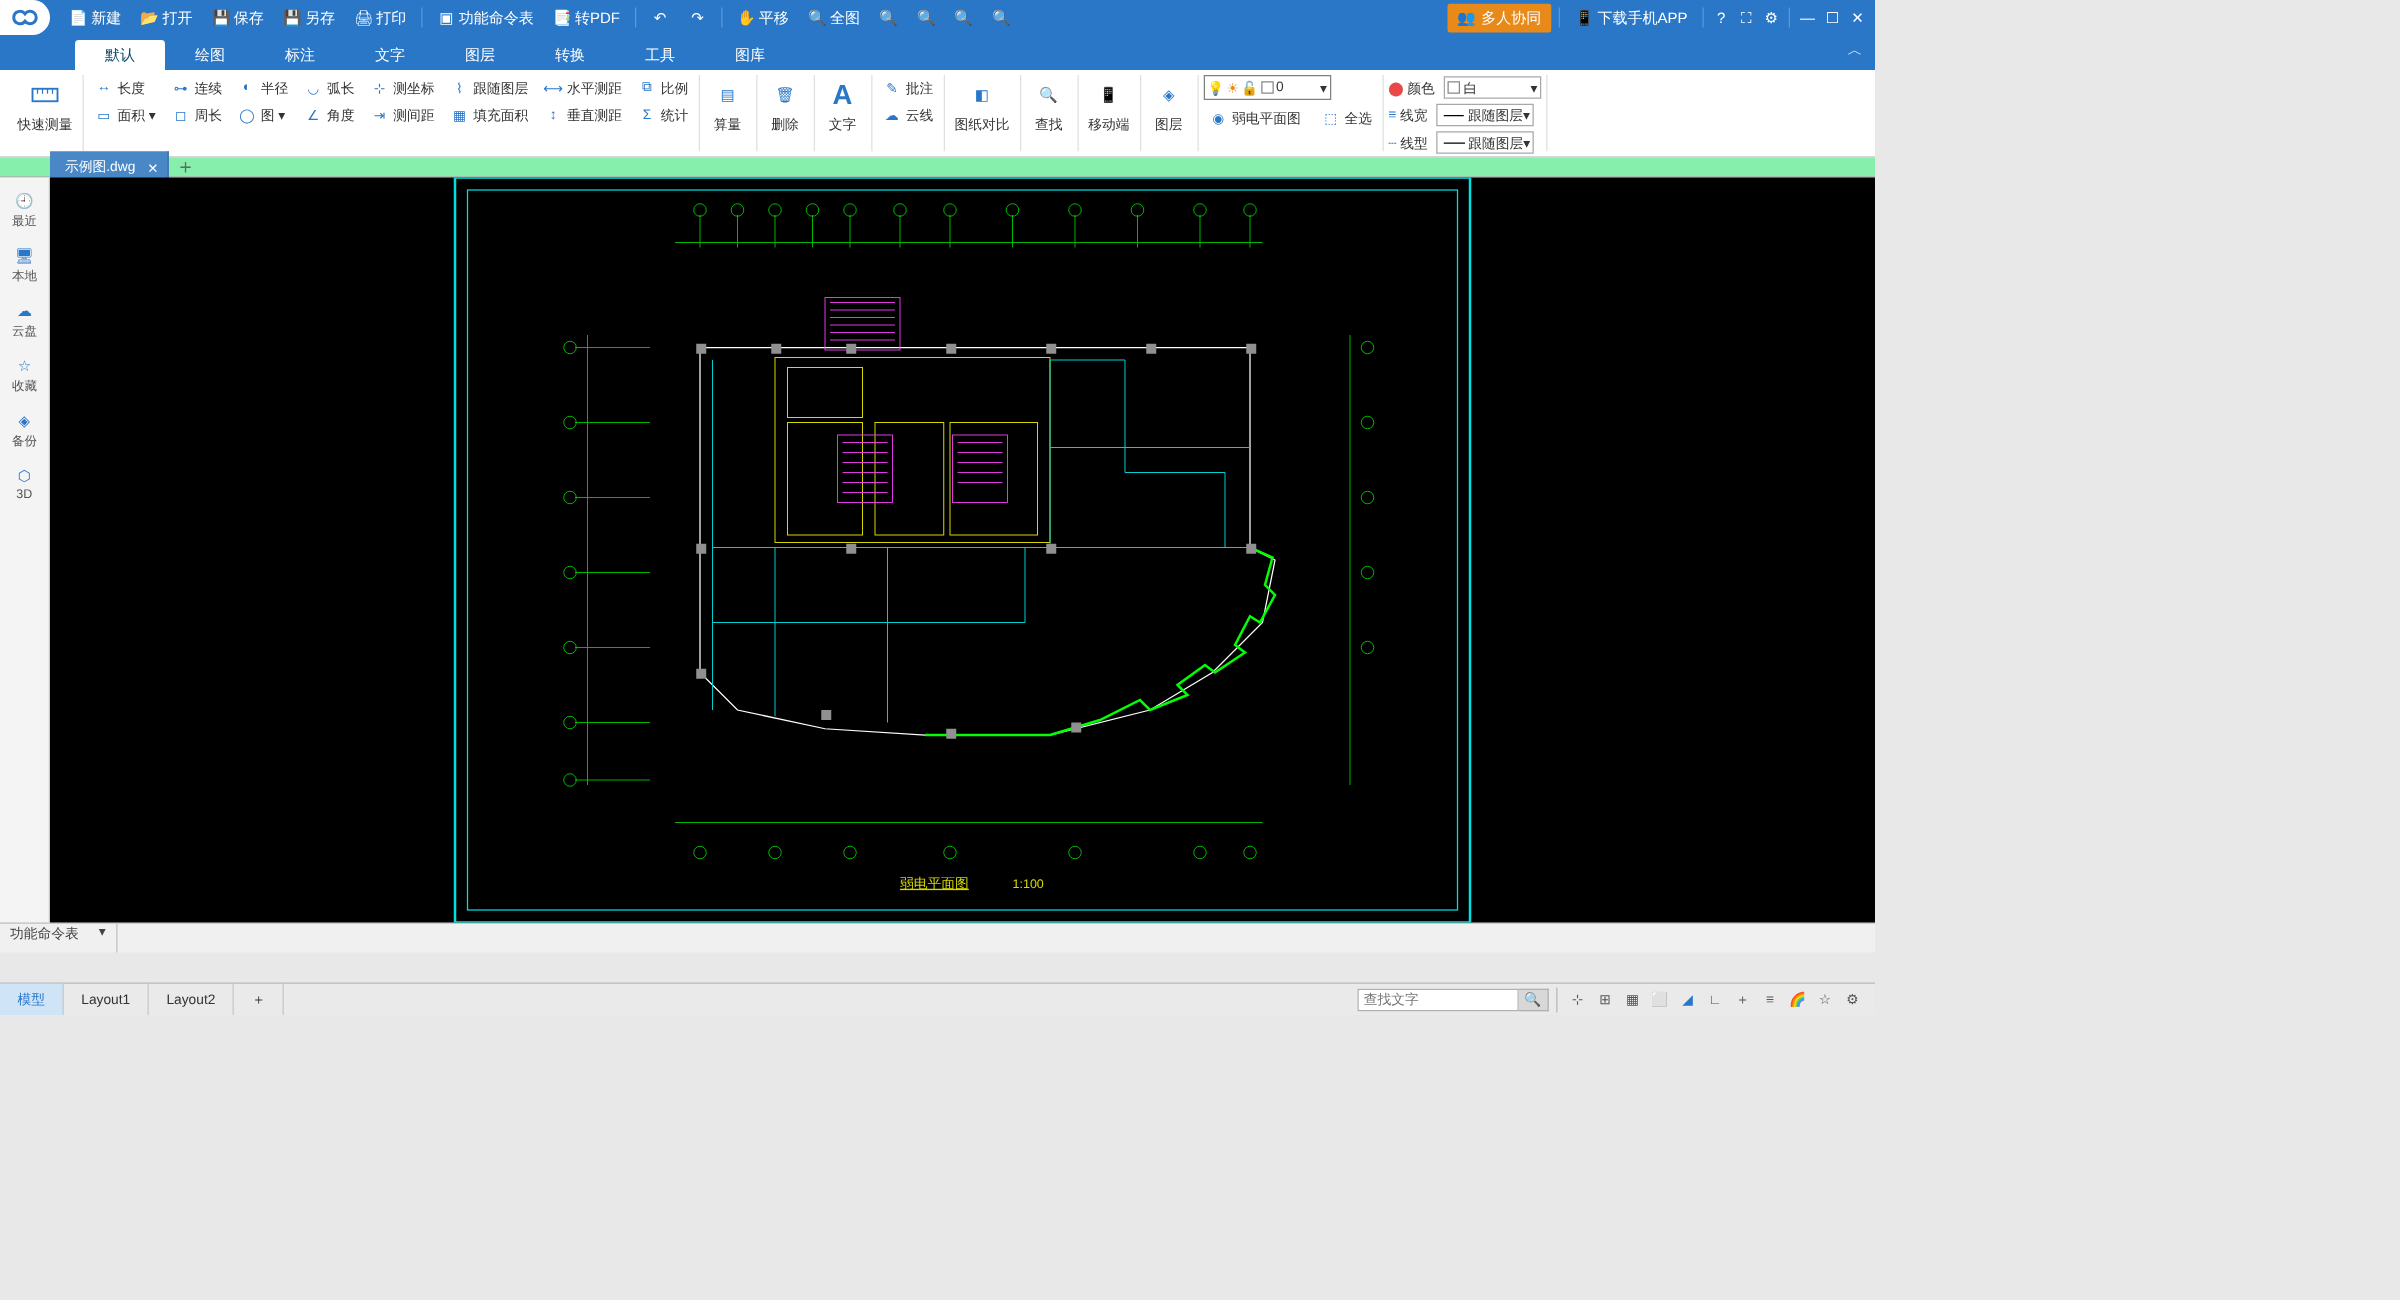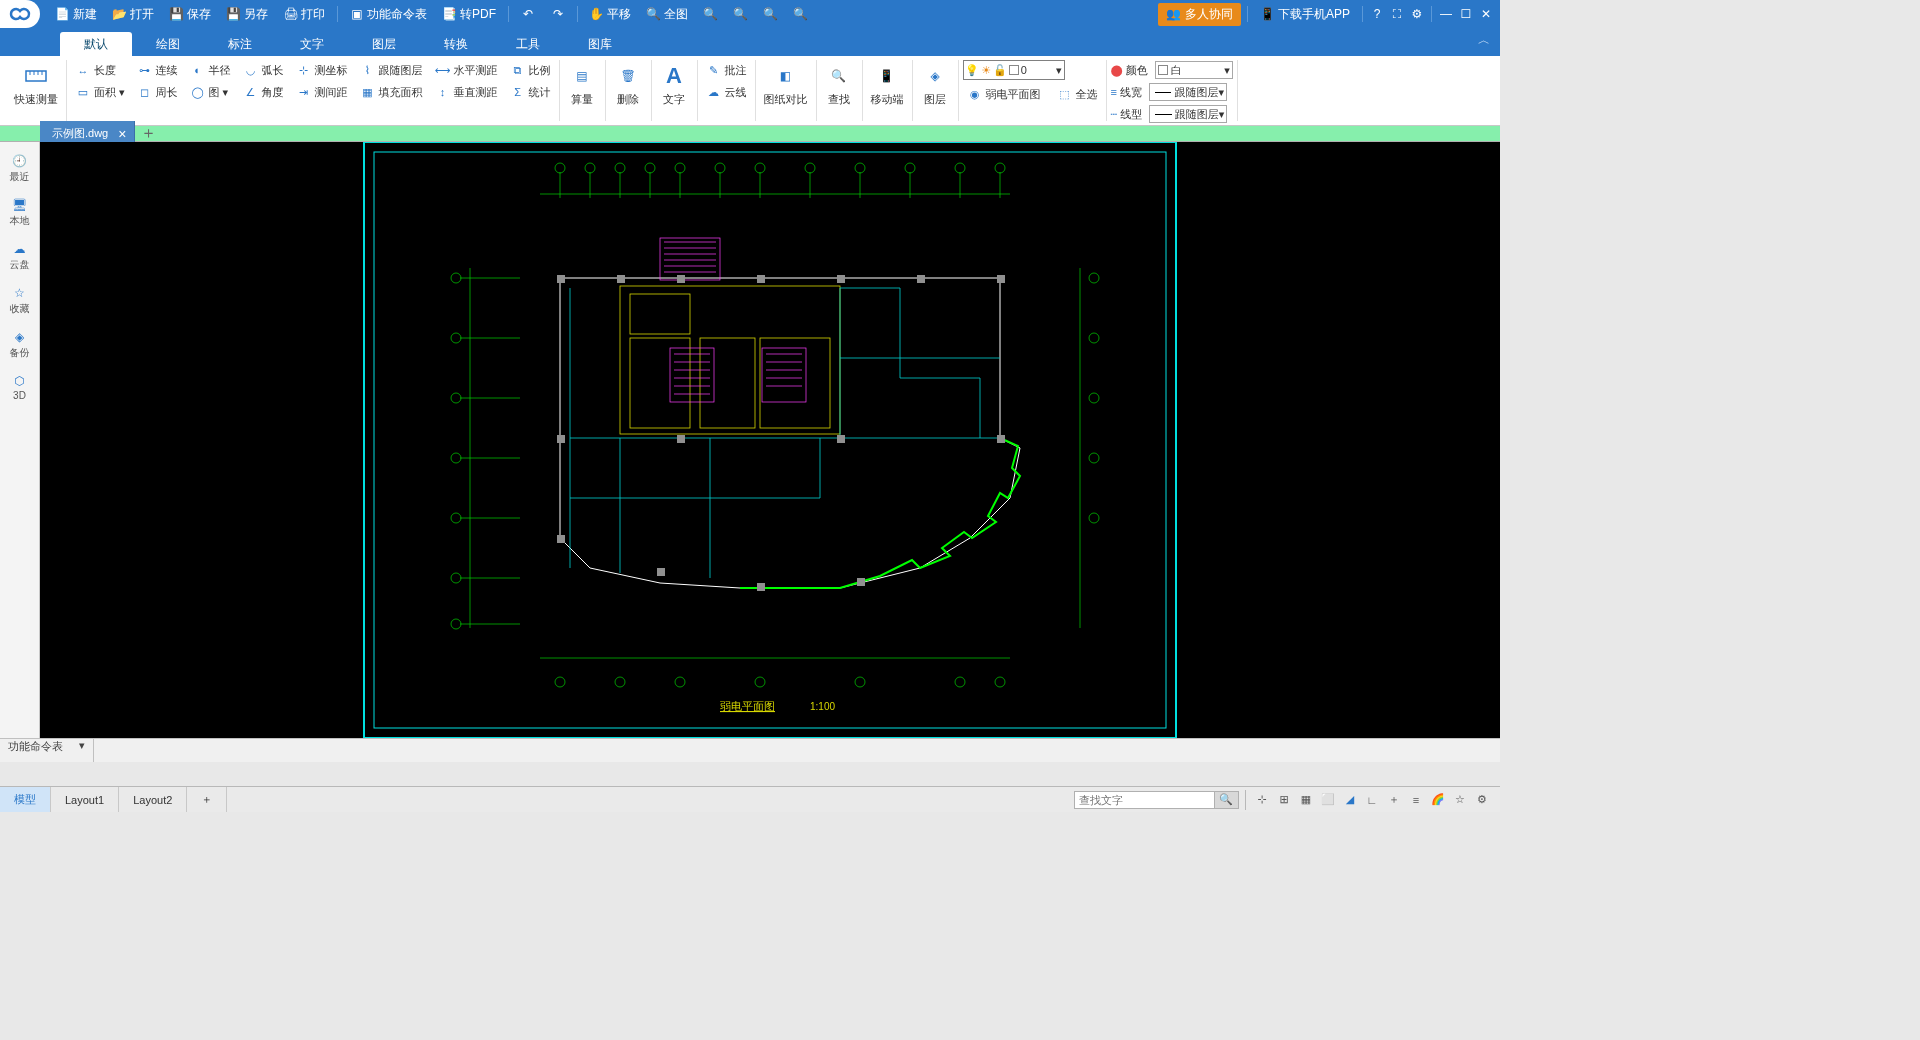--- a/index.html
+++ b/index.html
@@ -57,21 +57,21 @@
 .cmdbar { height:24px; background:#f0f0f0; display:flex; align-items:center; border-top:1px solid #c0c0c0; }
 .cmdlabel { padding:0 8px; font-size:11px; color:#444; display:flex; align-items:flex-start; gap:16px; border-right:1px solid #c0c0c0; height:100%;}
 .cmdinput { flex:1; border:none; background:transparent; padding:0 8px; font-size:11px; outline:none; color:#888; }
 
 
 .statusbar { height:26px; background:#eaeaea; display:flex; align-items:center; border-top:1px solid #b8b8b8; font-size:11px;margin-top:24px; }
 .layouttabs { display:flex; height:100%; }
 .lt { padding:0 14px; display:flex; align-items:center; border-right:1px solid #c8c8c8; cursor:pointer; }
 .lt.active { background:#d0e4f8; color:#2a77c8; }
 .searchbox { margin-left:auto; margin-right:6px; display:flex; align-items:center; }
-.searchbox input { width:141px; height:18px; border:1px solid #b0b0b0; padding:0 4px; font-size:11px; }
+.searchbox input { width:129px; height:18px; border:1px solid #b0b0b0; padding:0 4px; font-size:11px; }
 .searchbtn { width:24px; height:18px; background:#d8d8d8; border:1px solid #b0b0b0; border-left:none; display:flex; align-items:center; justify-content:center; cursor:pointer;}
 .status-icons { display:flex; gap:2px; padding-right:8px; border-left:1px solid #b8b8b8; padding-left:6px;}
 .st-ico { width:20px; height:20px; display:flex; align-items:center; justify-content:center; color:#555; cursor:pointer; }
 
 svg { display:block; }
 </style>
 </head>
 <body>
 
 <div class="app">

